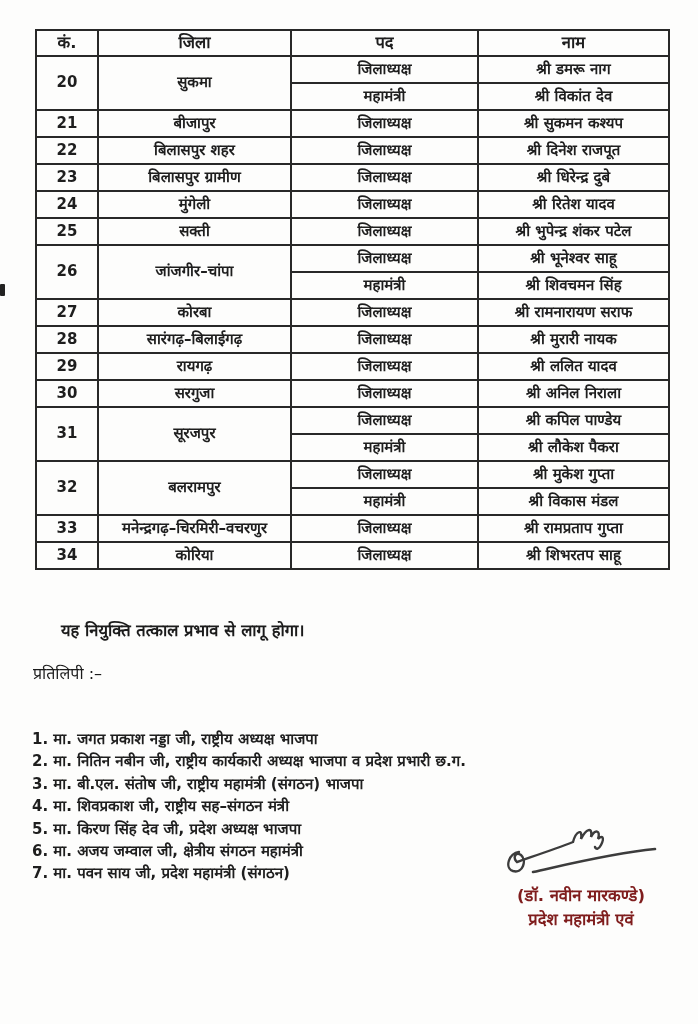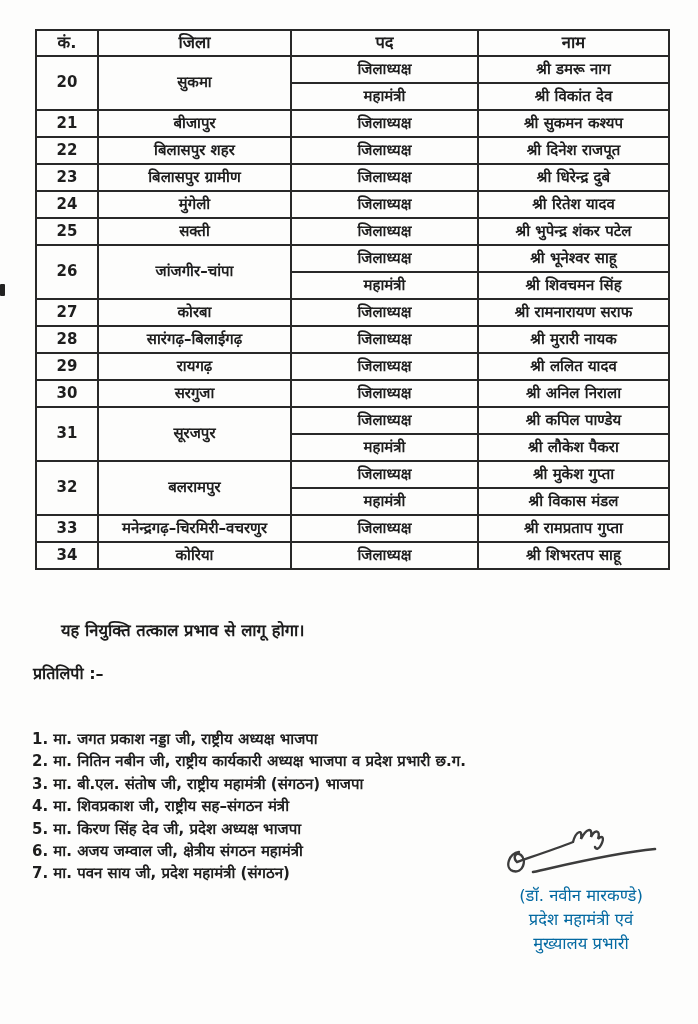--- a/index.html
+++ b/index.html
@@ -53,21 +53,21 @@
     font-size: 16.5px;
     font-weight: 600;
     color: #1b1b1b;
     margin-left: 24px;
   }
   .copies-label {
     position: absolute;
     left: 33px;
     top: 662px;
     font-size: 16px;
-    font-weight: 700;
+    font-weight: 400;
     color: #1b1b1b;
   }
   .copies-list {
     position: absolute;
     left: 32px;
     top: 728px;
     width: 560px;
   }
   .copy-item {
     font-size: 15px;
@@ -85,23 +85,23 @@
   }
   .sign-block {
     position: absolute;
     left: 483px;
     top: 884px;
     width: 196px;
     text-align: center;
   }
   .sign-line {
     font-size: 16.5px;
-    font-weight: 400;
+    font-weight: 700;
     line-height: 24px;
-    color: #0369a1;
+    color: #7f1d1d;
   }
   .speck {
     position: absolute;
     left: 0px;
     top: 284px;
     width: 5px;
     height: 12px;
     background: #222;
     border-radius: 1px;
   }
@@ -256,16 +256,15 @@
     <svg width="160" height="64" viewBox="0 0 160 64" fill="none" xmlns="http://www.w3.org/2000/svg">
       <path d="M16 30 C6 31 1 46 10 49 C20 52 24 38 18 33 C13 29 10 35 13 39" stroke="#3c3c3c" stroke-width="2.4" stroke-linecap="round" fill="none"></path>
       <path d="M14 40 C34 33 52 27 70 20 C73 9 80 6 78 17 C83 7 90 4 88 15 C92 7 98 8 95 17 C99 13 102 15 98 23 C96 27 93 28 92 25" stroke="#3c3c3c" stroke-width="2.4" stroke-linecap="round" fill="none"></path>
       <path d="M30 50 C66 42 110 31 152 27" stroke="#3c3c3c" stroke-width="2.6" stroke-linecap="round" fill="none"></path>
     </svg>
   </div>
 
   <div class="sign-block">
     <div class="sign-line">(डॉ. नवीन मारकण्डे)</div>
     <div class="sign-line">प्रदेश महामंत्री एवं</div>
-    <div class="sign-line">मुख्यालय प्रभारी</div>
   </div>
 
 </div>
 
 </body></html>

